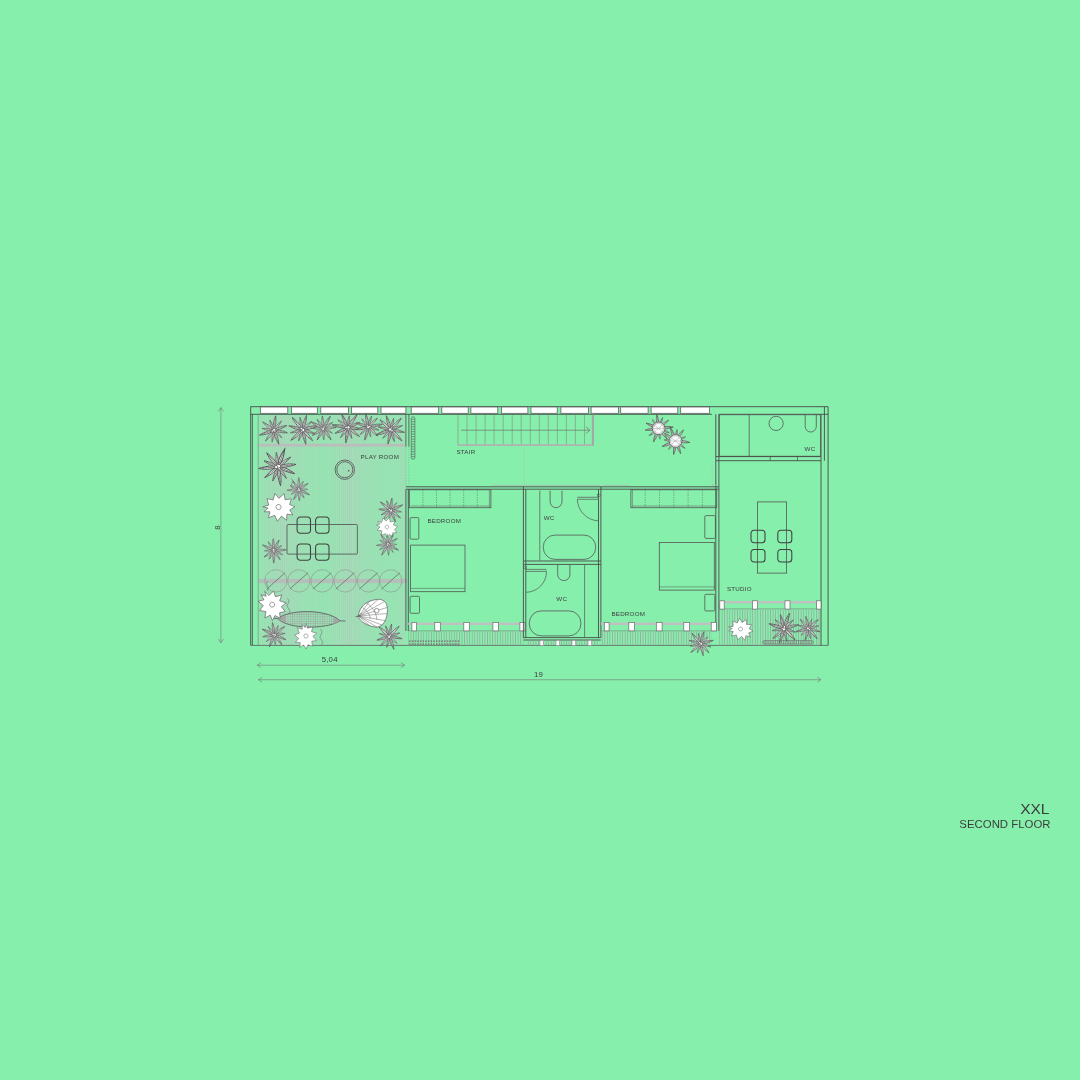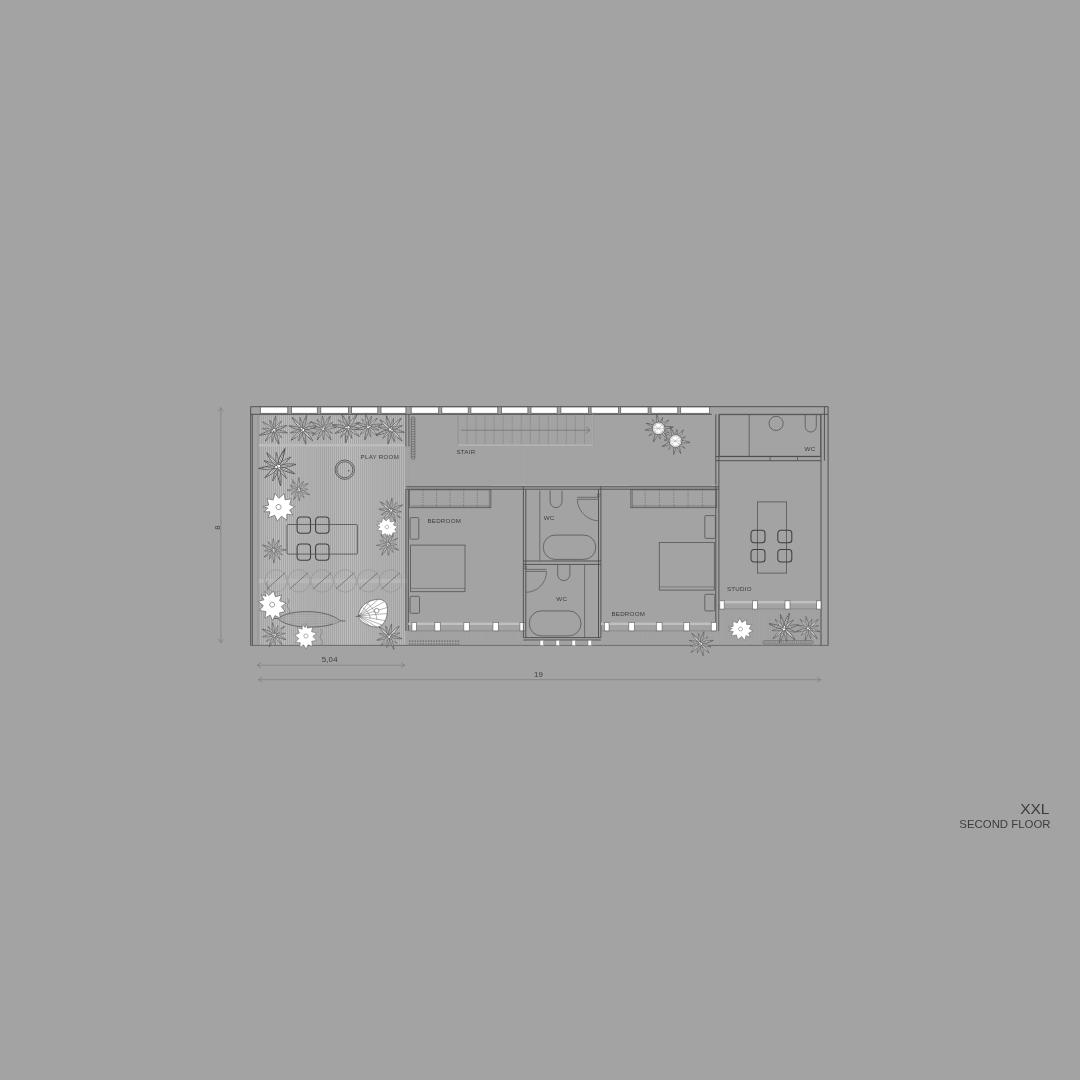--- a/index.html
+++ b/index.html
@@ -1,16 +1,16 @@
 <!DOCTYPE html>
 <html><head>
 <meta charset="utf-8">
 <style>
 html,body{margin:0;padding:0;background:#ffffff;}
-.wrap{width:1080px;height:1080px;position:relative;background:#a3a3a3;overflow:hidden;}
+.wrap{width:1080px;height:1080px;position:relative;background:#86efac;overflow:hidden;}
 text{font-family:"Liberation Sans",sans-serif;fill:#3d3d3d;}
 .lbl{font-size:6.2px;letter-spacing:0.25px;}
 .dim{font-size:7.8px;letter-spacing:0.2px;}
 </style>
 </head>
 <body>
 <div class="wrap">
 <svg width="1080" height="1080" viewBox="0 0 1080 1080">
 <defs>
 

